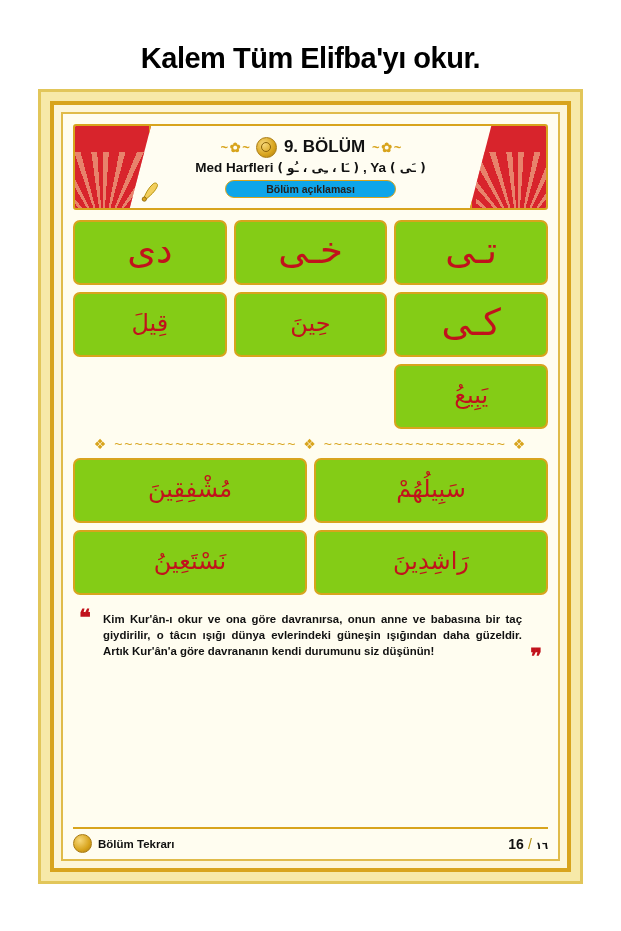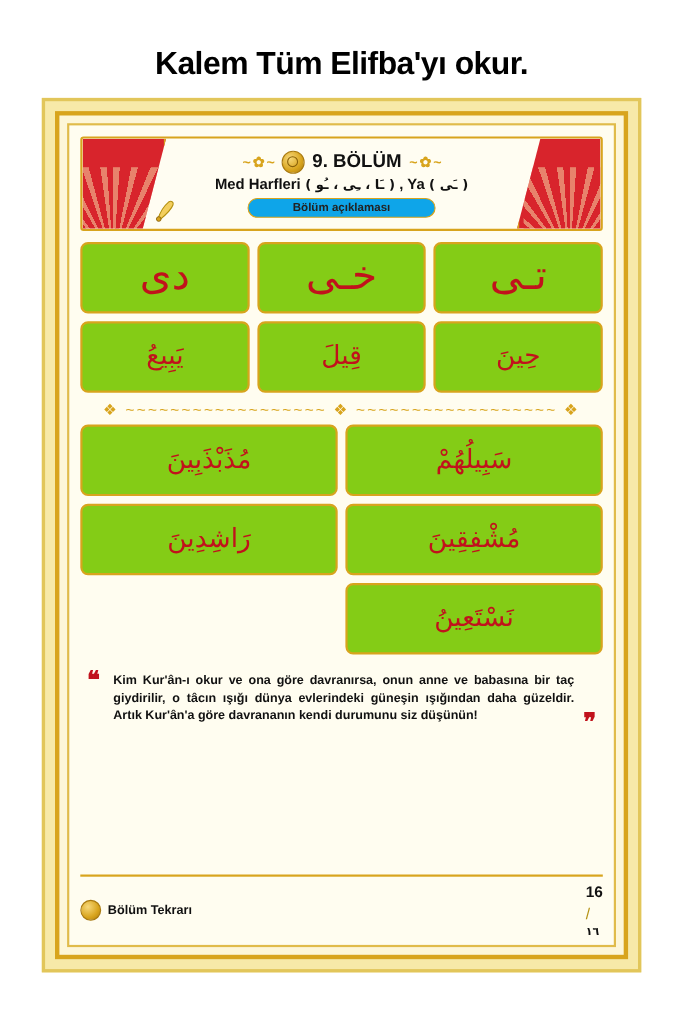--- a/index.html
+++ b/index.html
@@ -233,21 +233,21 @@
     font-size: 11.5px;
     font-weight: bold;
     color: #111;
   }
   .footer-left { display: flex; align-items: center; gap: 6px; }
   .footer-seal {
     width: 17px; height: 17px; border-radius: 50%;
     background: radial-gradient(circle at 35% 32%, #f7d87a 0%, #d8a41d 60%, #a97a10 100%);
     border: 1px solid #a97a10;
   }
-  .footer-right { display: flex; align-items: baseline; gap: 4px; font-size: 14px; flex-direction: column; }
+  .footer-right { display: flex; align-items: baseline; gap: 4px; font-size: 14px; }
   .footer-right .sep { color: #b3900f; font-weight: normal; }
   .footer-right .ar { font-family: "DejaVu Sans", sans-serif; font-size: 10px; }
 </style>
 </head>
 <body>
 
 <div class="page-title">Kalem Tüm Elifba'yı okur.</div>
 
 <div class="book-page">
   <div class="inner-frame">
@@ -287,40 +287,40 @@
         <div class="cell">
             <span class="ar">تـى</span>
           </div>
         <div class="cell">
             <span class="ar">خـى</span>
           </div>
         <div class="cell">
             <span class="ar">دى</span>
           </div>
 
+        <div class="cell">
+            <span class="ar">كـى</span>
+          </div>
 
         <div class="cell small">
             <span class="ar">حِينَ</span>
           </div>
         <div class="cell small">
             <span class="ar">قِيلَ</span>
           </div>
         <div class="cell small">
             <span class="ar">يَبِيعُ</span>
           </div>
       </div>
 
       <div class="divider">❖ ~~~~~~~~~~~~~~~~~~ ❖ ~~~~~~~~~~~~~~~~~~ ❖</div>
 
       <div class="grid two">
         <div class="cell small">
             <span class="ar">سَبِيلُهُمْ</span>
-          </div>
-        <div class="cell small">
-            <span class="ar">مُذَبْذَبِينَ</span>
           </div>
 
         <div class="cell small">
             <span class="ar">مُشْفِقِينَ</span>
           </div>
         <div class="cell small">
             <span class="ar">رَاشِدِينَ</span>
           </div>
 
         <div class="cell small">

